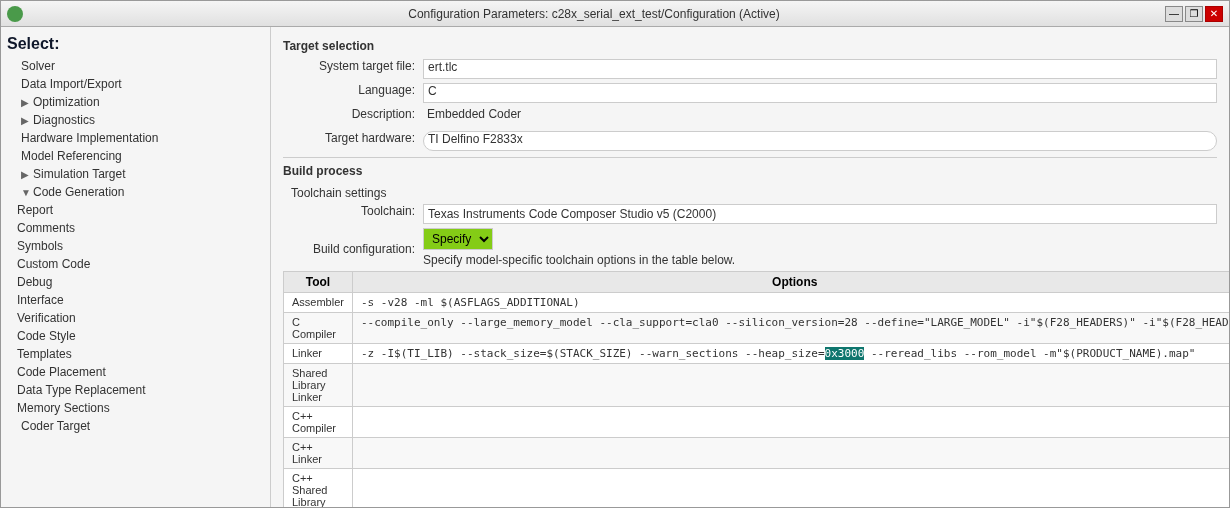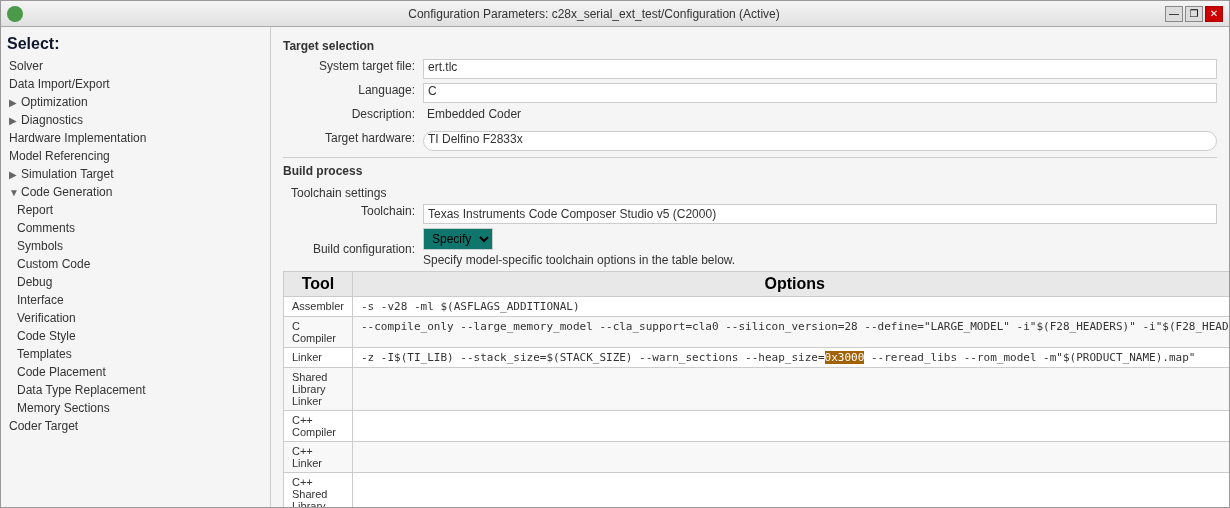--- a/index.html
+++ b/index.html
@@ -82,21 +82,21 @@
       color: #0f172a;
     }
     .sidebar-item {
       padding: 2px 6px 2px 12px;
       font-size: 12px;
       color: #333;
       cursor: pointer;
       white-space: nowrap;
     }
     .sidebar-item.level1 {
-      padding-left: 8px;
+      padding-left: 20px;
     }
     .sidebar-item.level2 {
       padding-left: 16px;
     }
     .sidebar-expand {
       display: inline-block;
       width: 10px;
       font-size: 10px;
       color: #666;
       margin-right: 2px;
@@ -182,58 +182,58 @@
       padding-right: 8px;
       flex-shrink: 0;
       padding-top: 2px;
     }
     .build-config-content {
       flex: 1;
     }
     .build-config-select {
       font-size: 12px;
       border: 1px solid #ccc;
-      background: #0f766e;
+      background: #84cc16;
       padding: 2px 4px;
       margin-bottom: 3px;
     }
     .build-config-desc {
       font-size: 12px;
       color: #333;
     }
     
     .tool-table {
       width: 100%;
       border-collapse: collapse;
       margin-top: 4px;
       background: white;
       border: 1px solid #ccc;
     }
     .tool-table th {
       background: #e8e8e8;
       border: 1px solid #ccc;
       padding: 3px 8px;
-      font-size: 16px;
+      font-size: 12px;
       font-weight: bold;
     }
     .tool-table td {
       border: 1px solid #ccc;
       padding: 3px 8px;
       font-size: 11px;
       color: #333;
       vertical-align: top;
     }
     .tool-table tr:nth-child(even) {
       background: #f8f8f8;
     }
     .tool-table tr:nth-child(odd) {
       background: white;
     }
     .highlight {
-      background: #a16207;
+      background: #0f766e;
       color: white;
     }
     .divider {
       height: 1px;
       background: #ccc;
       margin: 6px 0;
     }
   </style>
 </head>
 <body>

